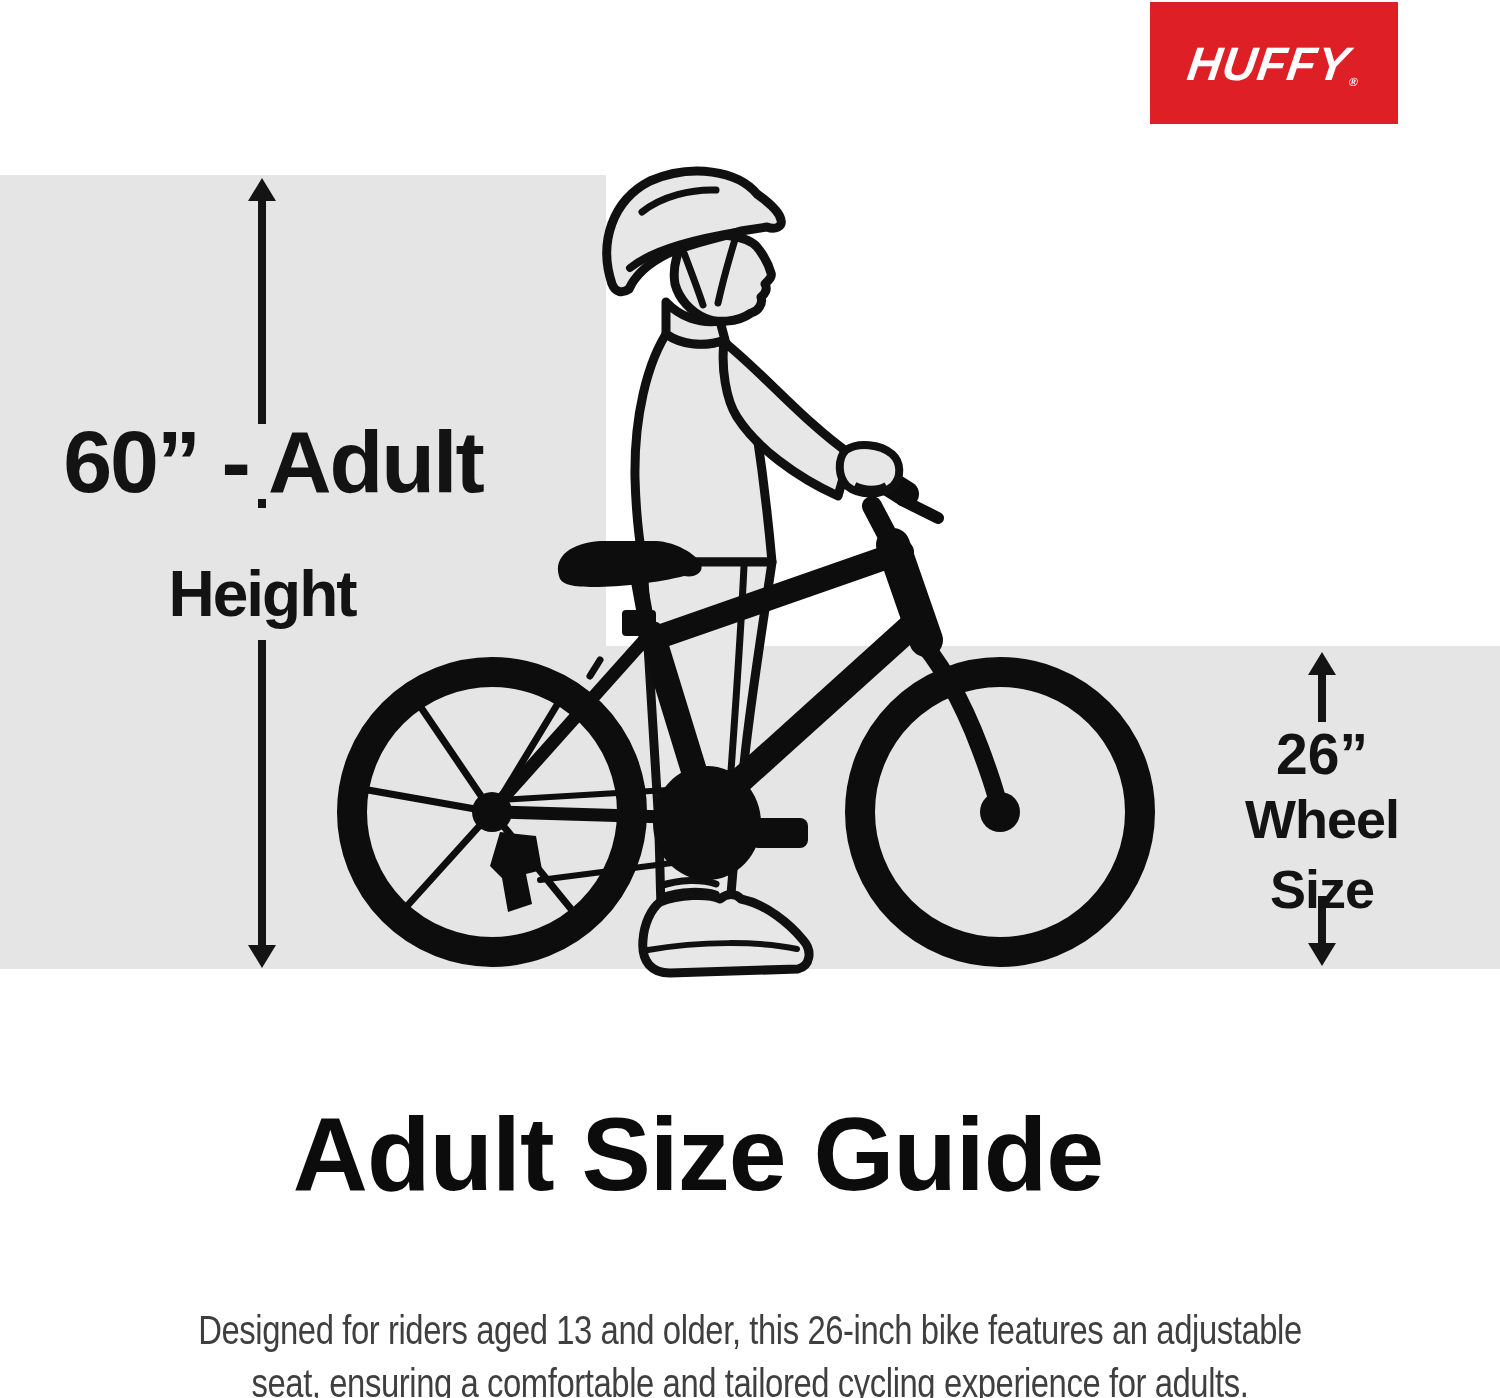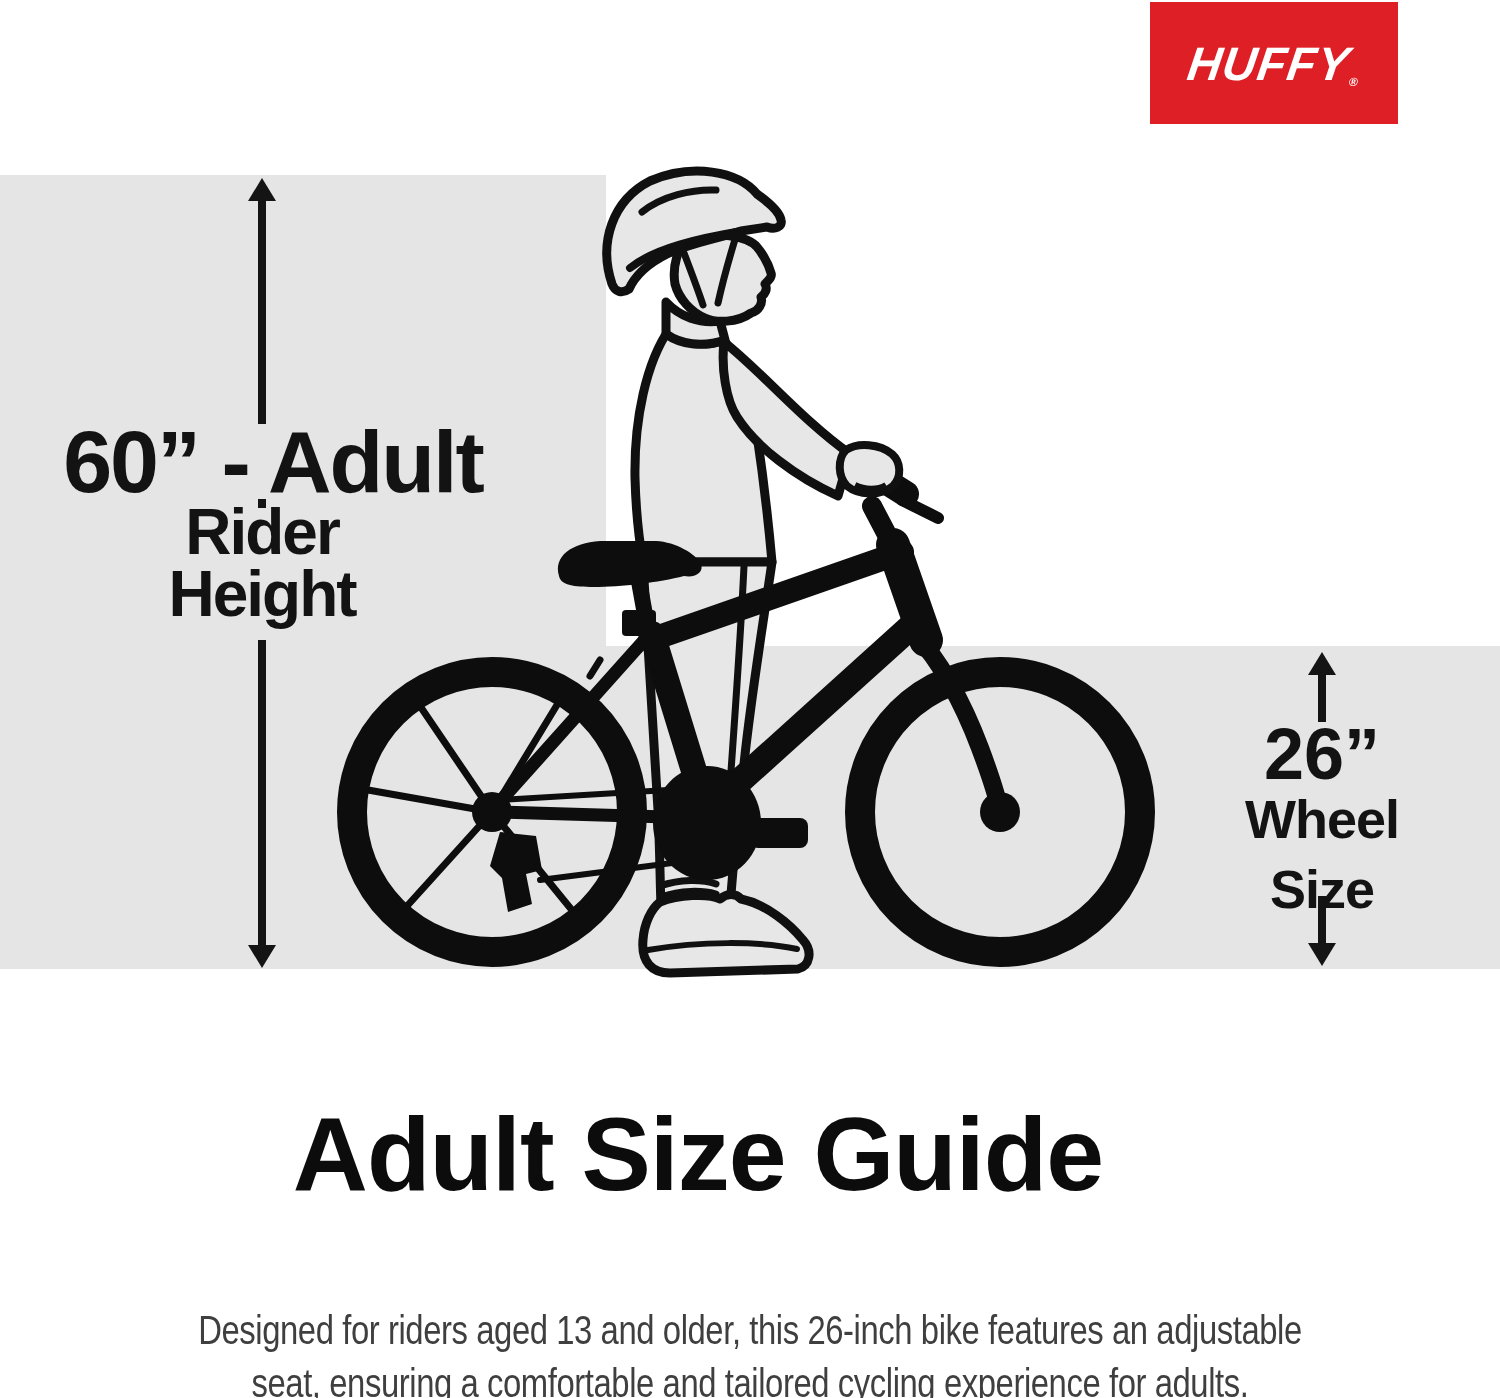--- a/index.html
+++ b/index.html
@@ -17,21 +17,21 @@
   }
   .logo-text{
     color:#ffffff;font-weight:bold;font-style:italic;font-size:47px;letter-spacing:1px;
     transform:skewX(-8deg);white-space:nowrap;
   }
   .logo-reg{font-size:12px;font-style:normal;vertical-align:baseline;position:relative;top:6px;left:2px;}
   .meas{position:absolute;text-align:center;color:#131313;font-weight:bold;letter-spacing:-2px;white-space:nowrap;}
   .rh-l1{left:23px;top:418px;width:500px;font-size:88px;line-height:88px;}
   .rh-l2{left:12px;top:500px;width:500px;font-size:64px;line-height:64px;}
   .rh-l3{left:12px;top:562px;width:500px;font-size:64px;line-height:64px;}
-  .ws-l1{left:1162px;top:714px;width:320px;font-size:72px;line-height:80px;letter-spacing:0;}
+  .ws-l1{left:1162px;top:714px;width:320px;font-size:57px;line-height:80px;letter-spacing:0;}
   .ws-l2{left:1162px;top:792px;width:320px;font-size:54px;line-height:54px;letter-spacing:-1px;}
   .ws-l3{left:1162px;top:846px;width:320px;font-size:54px;line-height:54px;letter-spacing:-1px;margin-top:16px;}
   .page-heading{
     position:absolute;left:0;top:1102px;width:1396px;text-align:center;color:#0c0c0c;
     font-size:104px;line-height:104px;font-weight:bold;letter-spacing:-1px;
   }
   .description{
     position:absolute;left:0;top:1304px;width:1500px;text-align:center;color:#3f3f3f;
     font-size:40px;line-height:53px;font-weight:normal;letter-spacing:-0.5px;
     transform:scaleX(0.82);transform-origin:center;
@@ -137,21 +137,20 @@
       <line x1="902" y1="500" x2="938" y2="518" stroke-width="12"></line>
     </g>
 
     <g fill="#e7e7e7" stroke="#101010" stroke-width="8" stroke-linejoin="round">
       <path d="M846,450 C858,442 880,444 892,454 C901,462 902,477 893,486 C880,497 858,495 847,486 C838,477 837,459 846,450 Z"></path>
       <path d="M855,485 C865,490 878,490 886,485" fill="none" stroke-width="6"></path>
     </g>
   </svg>
 
   <div class="meas rh-l1">60” - Adult</div>
-  <div class="meas rh-l2">Rider</div>
   <div class="meas rh-l3">Height</div>
 
   <div class="meas ws-l1">26”</div>
   <div class="meas ws-l2">Wheel</div>
   <div class="meas ws-l3">Size</div>
 
   <div class="page-heading">Adult Size Guide</div>
 
   <div class="description">
     <div>Designed for riders aged 13 and older, this 26-inch bike features an adjustable</div>

